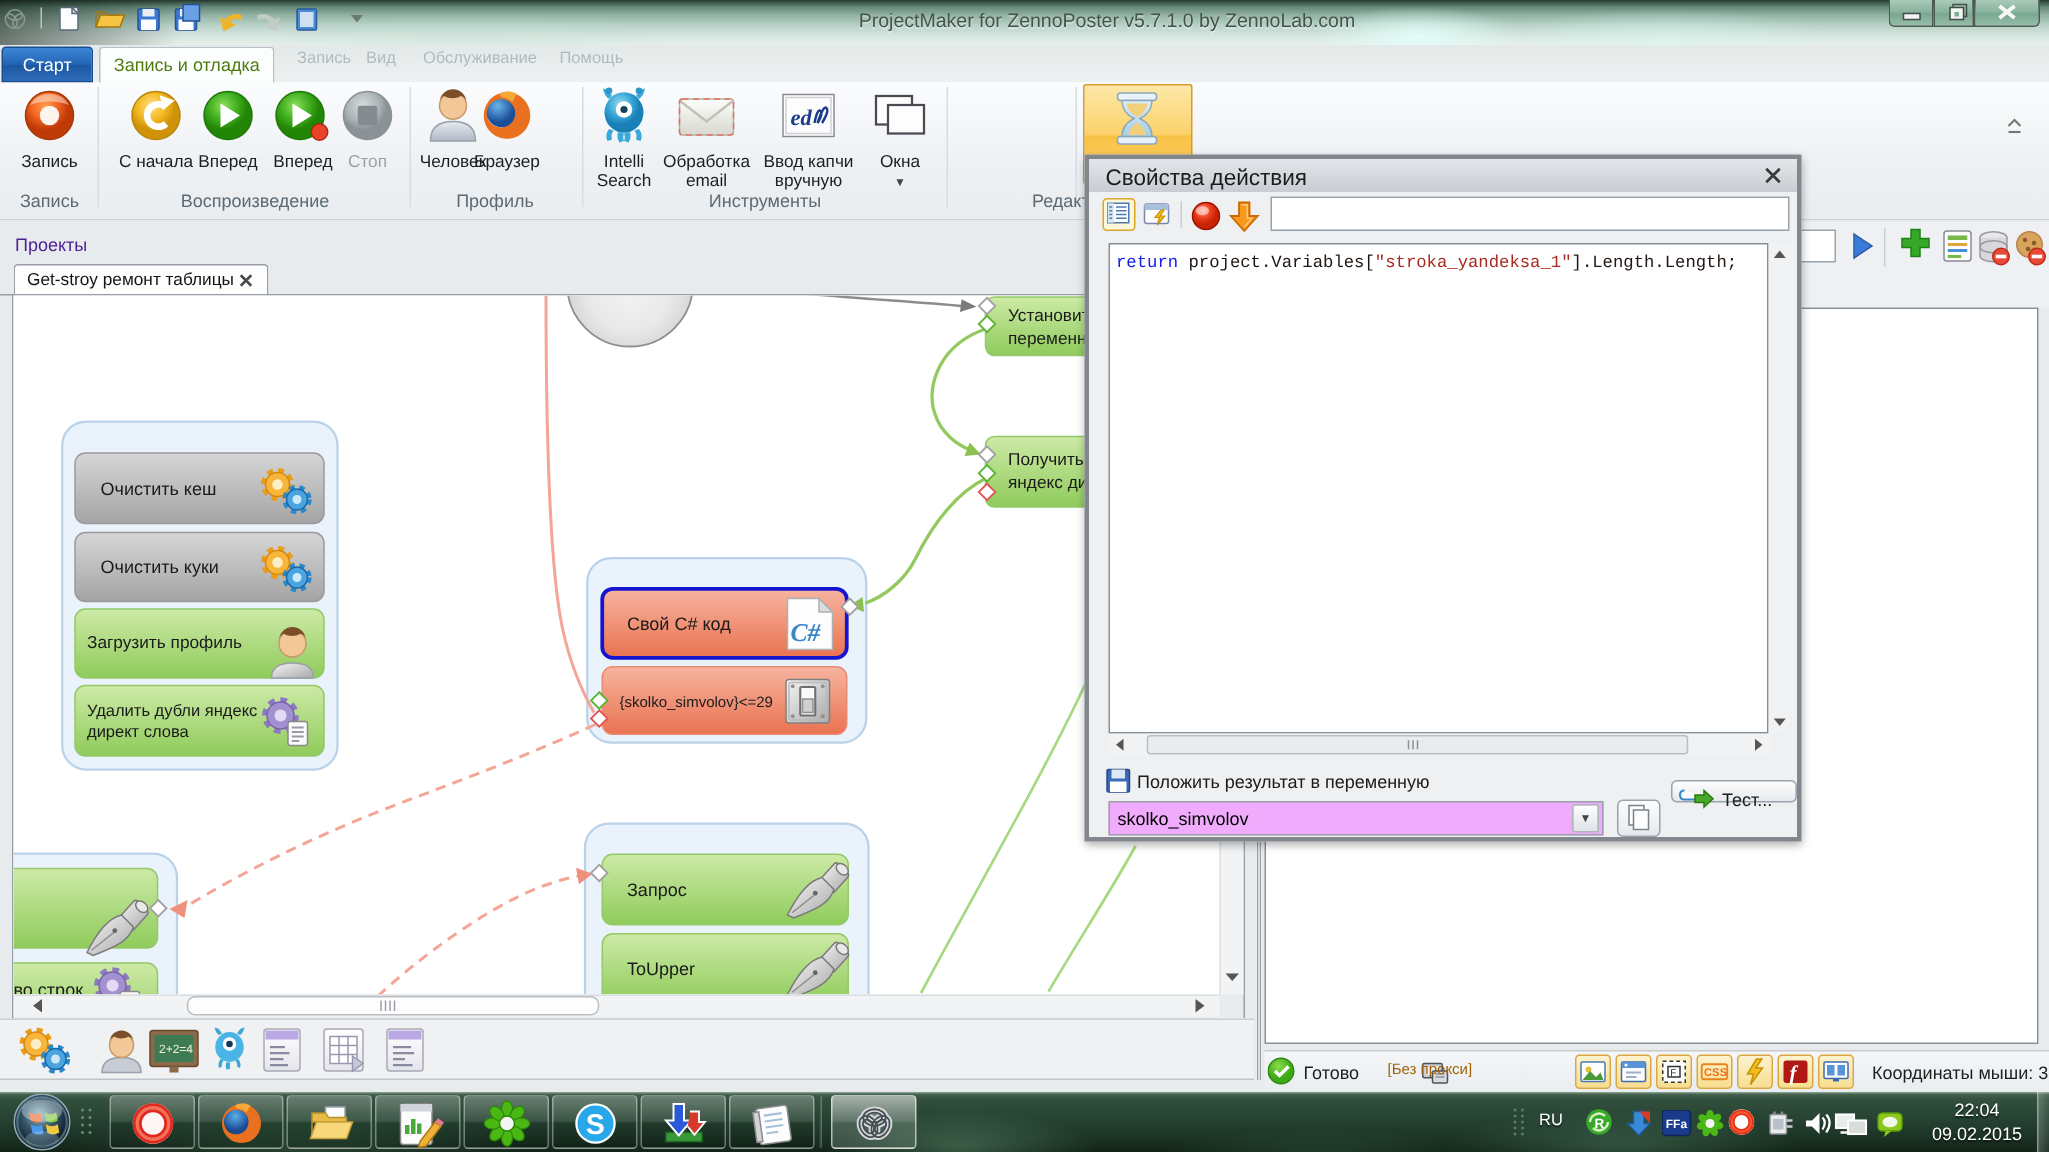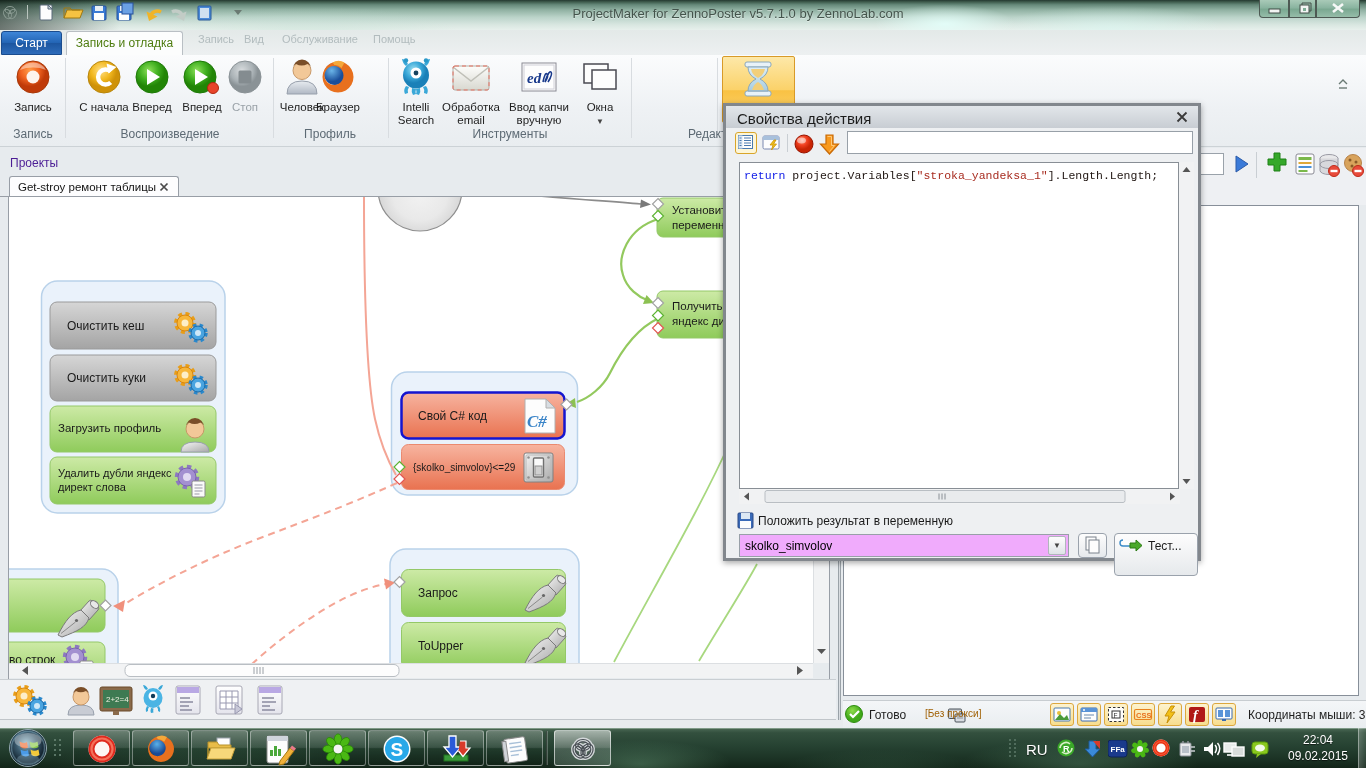--- a/index.html
+++ b/index.html
@@ -646,21 +646,21 @@
       </svg>
  <div class="abs" style="left:32px;top:408px;font-size:12px;color:#1a1a1a">Положить результат в переменную</div>
  <div class="abs" style="left:13px;top:428px;width:330px;height:23px;background:#f0abfc;border:1px solid #98a0a8">
         <span style="position:absolute;left:5px;top:4px;font-size:12px">skolko_simvolov</span>
         <span style="position:absolute;right:2px;top:1px;width:18px;height:19px;background:linear-gradient(180deg,#fdfdfd,#dfe3e7);border:1px solid #b0b6bc;border-radius:2px;text-align:center;font-size:8px;color:#444;line-height:18px">▼</span>
       </div>
  <div class="abs" style="left:352px;top:427px;width:29px;height:25px;background:linear-gradient(180deg,#fdfdfd,#e6e9ec);border:1px solid #9aa2ac;border-radius:4px"><svg width="27" height="23">
           <rect x="7" y="3" width="10" height="13" fill="#fdfdfd" stroke="#7a828c"></rect>
           <rect x="10" y="6" width="10" height="13" fill="#fdfdfd" stroke="#7a828c"></rect>
         </svg></div>
- <div class="abs" style="left:388px;top:427px;width:84px;height:43px;background:linear-gradient(180deg,#fdfdfd,#e6e9ec);border:1px solid #9aa2ac;border-radius:4px">
+ <div class="abs" style="left:388px;top:414px;width:84px;height:15px;background:linear-gradient(180deg,#fdfdfd,#e6e9ec);border:1px solid #9aa2ac;border-radius:4px">
         <svg width="26" height="23" style="position:absolute;left:3px">
           <path d="M5 6 q-3 0 -3 3 t3 3 h10 q3 0 3 -3" fill="#fdfdfd" stroke="#3a8ac8" stroke-width="1.4"></path>
           <path d="M12 9 h6 v-3 l6 5.5 -6 5.5 v-3 h-6z" fill="#4aa82a" stroke="#2a7a12"></path>
         </svg>
         <span style="position:absolute;left:33px;top:5px;font-size:12px;color:#1a1a1a">Тест...</span>
       </div>
 </div>
 
 <div class="abs" id="taskbar"></div>
 <div class="abs" id="tbtopline"></div>
@@ -792,21 +792,21 @@
       <circle cx="7" cy="2" r="1"></circle>
       <circle cx="2" cy="6" r="1"></circle>
       <circle cx="7" cy="6" r="1"></circle>
       <circle cx="2" cy="10" r="1"></circle>
       <circle cx="7" cy="10" r="1"></circle>
       <circle cx="2" cy="14" r="1"></circle>
       <circle cx="7" cy="14" r="1"></circle>
       <circle cx="2" cy="18" r="1"></circle>
       <circle cx="7" cy="18" r="1"></circle>
     </svg>
-<div class="abs" style="left:1026px;top:741px;color:#fff;font-size:15px;text-shadow:0 1px 1px rgba(0,0,0,.6)">RU</div>
+<div class="abs" style="left:1026px;top:741px;color:#fff;font-size:11px;text-shadow:0 1px 1px rgba(0,0,0,.6)">RU</div>
 <svg class="abs" style="left:1057px;top:739px" width="20" height="20">
       <circle cx="9" cy="9" r="8.5" fill="#3aa828"></circle>
       <path d="M3 9 a6 6 0 0 1 10 -4 M15 9 a6 6 0 0 1 -10 4" fill="none" stroke="#d8f0c8" stroke-width="1.6"></path>
       <text x="6" y="13" font-size="9" font-weight="bold" fill="#fff">R</text>
     </svg>
 <svg class="abs" style="left:1083px;top:739px" width="20" height="20">
       <path d="M6 2 h7 v8 h4 l-7.5 8 -7.5 -8 h4z" fill="#3a8ad8" stroke="#1e5a9a"></path>
       <path d="M10 2 l7 8 v-8z" fill="#d83a2a"></path>
     </svg>
 <svg class="abs" style="left:1108px;top:740px" width="20" height="18">

